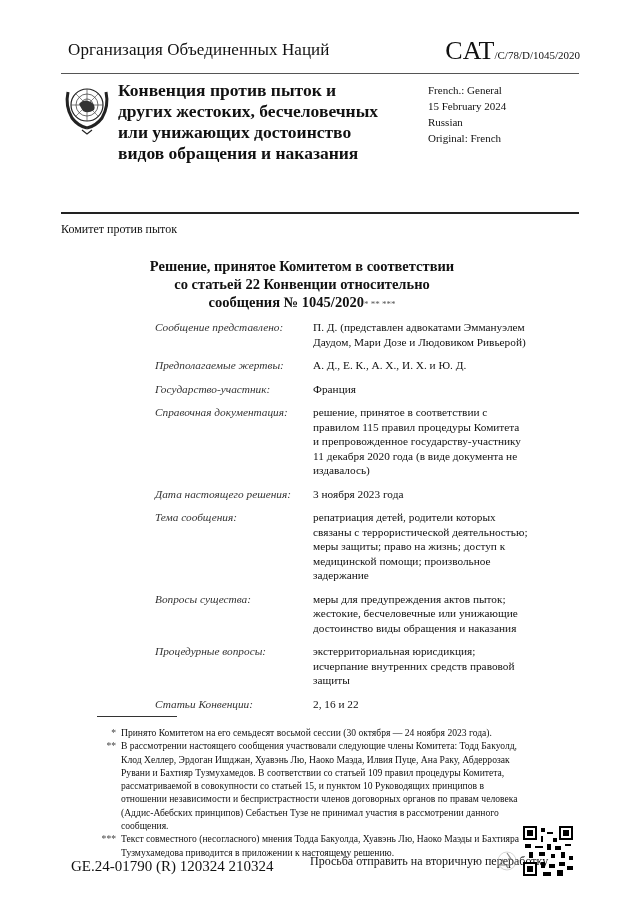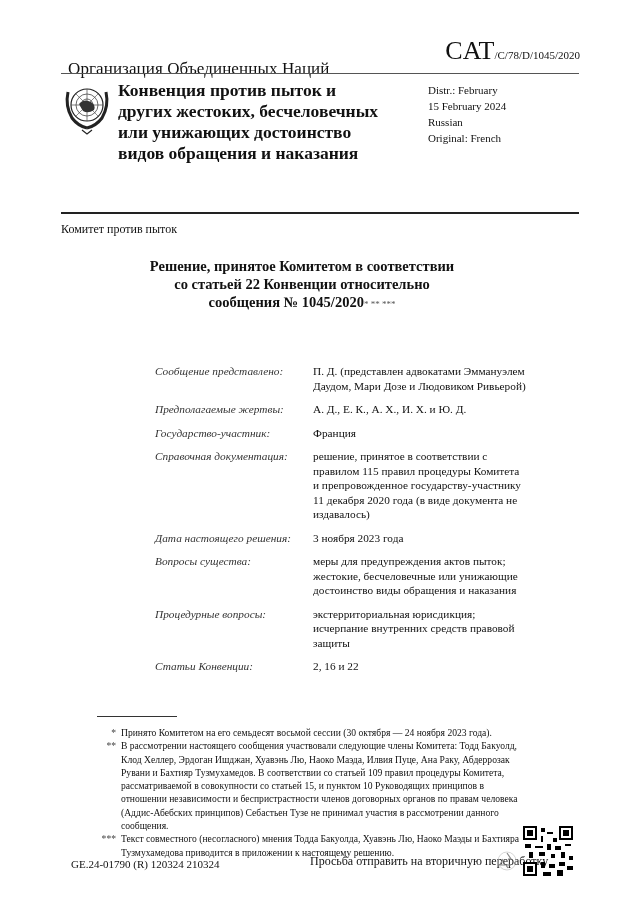--- a/index.html
+++ b/index.html
@@ -1,39 +1,39 @@
 <!DOCTYPE html>
 <html><head>
 <meta charset="utf-8">
 <style>
   html, body { margin:0; padding:0; background:#fff; }
   body { width:640px; height:905px; position:relative; overflow:hidden;
          font-family:"Liberation Serif", "DejaVu Serif", serif; color:#111; }
   .abs { position:absolute; }
-  .org { left:68px; top:40px; font-size:17px; letter-spacing:0.1px;margin-top:19px; }
+  .org { left:68px; top:40px; font-size:17px; letter-spacing:0.1px; }
   .symbol { right:60px; top:36px; white-space:nowrap; }
   .symbol .big { font-size:26px; }
   .symbol .small { font-size:11px; }
   .top-rule { left:61px; top:73px; width:518px; height:1px; background:#555; }
   .emblem { left:62px; top:80px; width:50px; height:60px; }
   .title { left:118px; top:80px; width:300px; font-size:17.5px; font-weight:bold; line-height:21px; }
   .distr { left:428px; top:82px; font-size:11px; line-height:16px; }
   .mid-rule { left:61px; top:212px; width:518px; height:2px; background:#222; }
   .committee { left:61px; top:222px; font-size:12px; font-weight:normal; }
   .decision-title { left:122px; top:257px; width:360px; font-size:14.5px; font-weight:bold; line-height:18px;text-align:center; }
   .decision-title .marks { font-size:9px; font-weight:normal; color:#555; vertical-align:middle; }
-  .meta { left:155px; top:320px; width:400px; font-size:11.3px; line-height:14.5px;margin-top:44px; }
+  .meta { left:155px; top:320px; width:400px; font-size:11.3px; line-height:14.5px; }
   .meta-row { display:flex; margin-bottom:9px; }
   .meta-label { width:158px; flex:none; font-style:italic; color:#333; }
   .meta-value { width:215px; }
   .fn-rule { left:97px; top:716px; width:80px; height:1px; background:#333; }
   .footnotes { left:88px; top:726px; width:440px; font-size:9.6px; line-height:13.3px; }
   .fn { display:flex; }
   .fn-mark { width:28px; flex:none; text-align:right; padding-right:5px; color:#444; }
-  .footer-code { left:61px; top:858px; font-size:11px;padding-left:10px; }
+  .footer-code { left:61px; top:858px; font-size:15px;padding-left:10px; }
   .recycle-text { left:310px; top:854px; font-size:12px; }
   .recycle-icon { left:496px; top:850px; width:22px; height:22px; }
   .qr { left:523px; top:826px; width:50px; height:50px; }
 </style>
 </head>
 <body>
 
 <div class="abs org">Организация Объединенных Наций</div>
 <div class="abs symbol">
   <span class="big">CAT</span><span class="small">/C/78/D/1045/2020</span>
@@ -57,21 +57,21 @@
 </div>
 
 <div class="abs title">
   <div>Конвенция против пыток и</div>
   <div>других жестоких, бесчеловечных</div>
   <div>или унижающих достоинство</div>
   <div>видов обращения и наказания</div>
 </div>
 
 <div class="abs distr">
-  <div>Distr.: February</div>
+  <div>French.: General</div>
   <div>15 February 2024</div>
   <div>Russian</div>
   <div>Original: French</div>
 </div>
 
 <div class="abs mid-rule"></div>
 <div class="abs committee">Комитет против пыток</div>
 
 <div class="abs decision-title">
   <div>Решение, принятое Комитетом в соответствии</div>
@@ -92,20 +92,24 @@
       <div class="meta-label">Государство-участник:</div>
       <div class="meta-value">Франция</div>
     </div>
   <div class="meta-row">
       <div class="meta-label">Справочная документация:</div>
       <div class="meta-value">решение, принятое в соответствии с правилом 115 правил процедуры Комитета и препровожденное государству-участнику 11 декабря 2020 года (в виде документа не издавалось)</div>
     </div>
   <div class="meta-row">
       <div class="meta-label">Дата настоящего решения:</div>
       <div class="meta-value">3 ноября 2023 года</div>
+    </div>
+  <div class="meta-row">
+      <div class="meta-label">Тема сообщения:</div>
+      <div class="meta-value">репатриация детей, родители которых связаны с террористической деятельностью; меры защиты; право на жизнь; доступ к медицинской помощи; произвольное задержание</div>
     </div>
   <div class="meta-row">
       <div class="meta-label">Вопросы существа:</div>
       <div class="meta-value">меры для предупреждения актов пыток; жестокие, бесчеловечные или унижающие достоинство виды обращения и наказания</div>
     </div>
   <div class="meta-row">
       <div class="meta-label">Процедурные вопросы:</div>
       <div class="meta-value">экстерриториальная юрисдикция; исчерпание внутренних средств правовой защиты</div>
     </div>
   <div class="meta-row">

